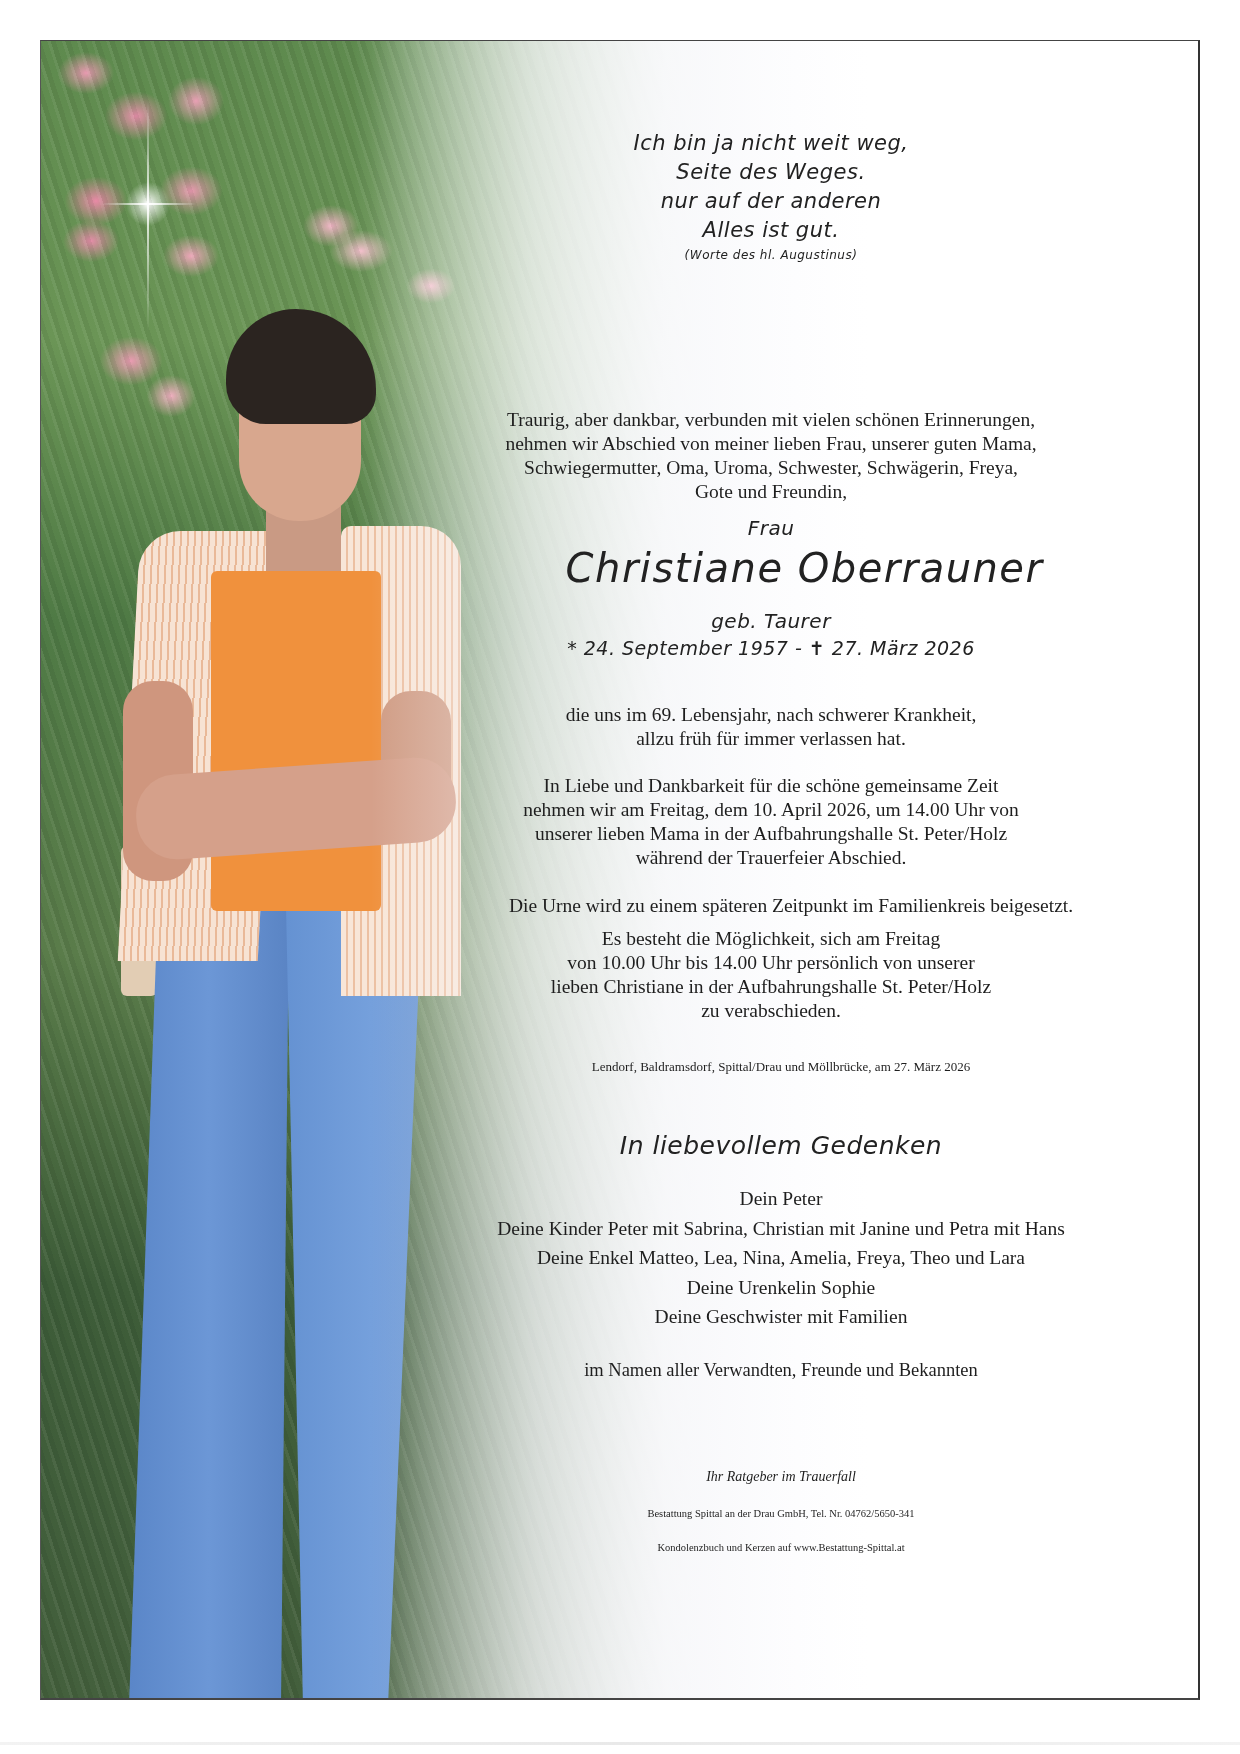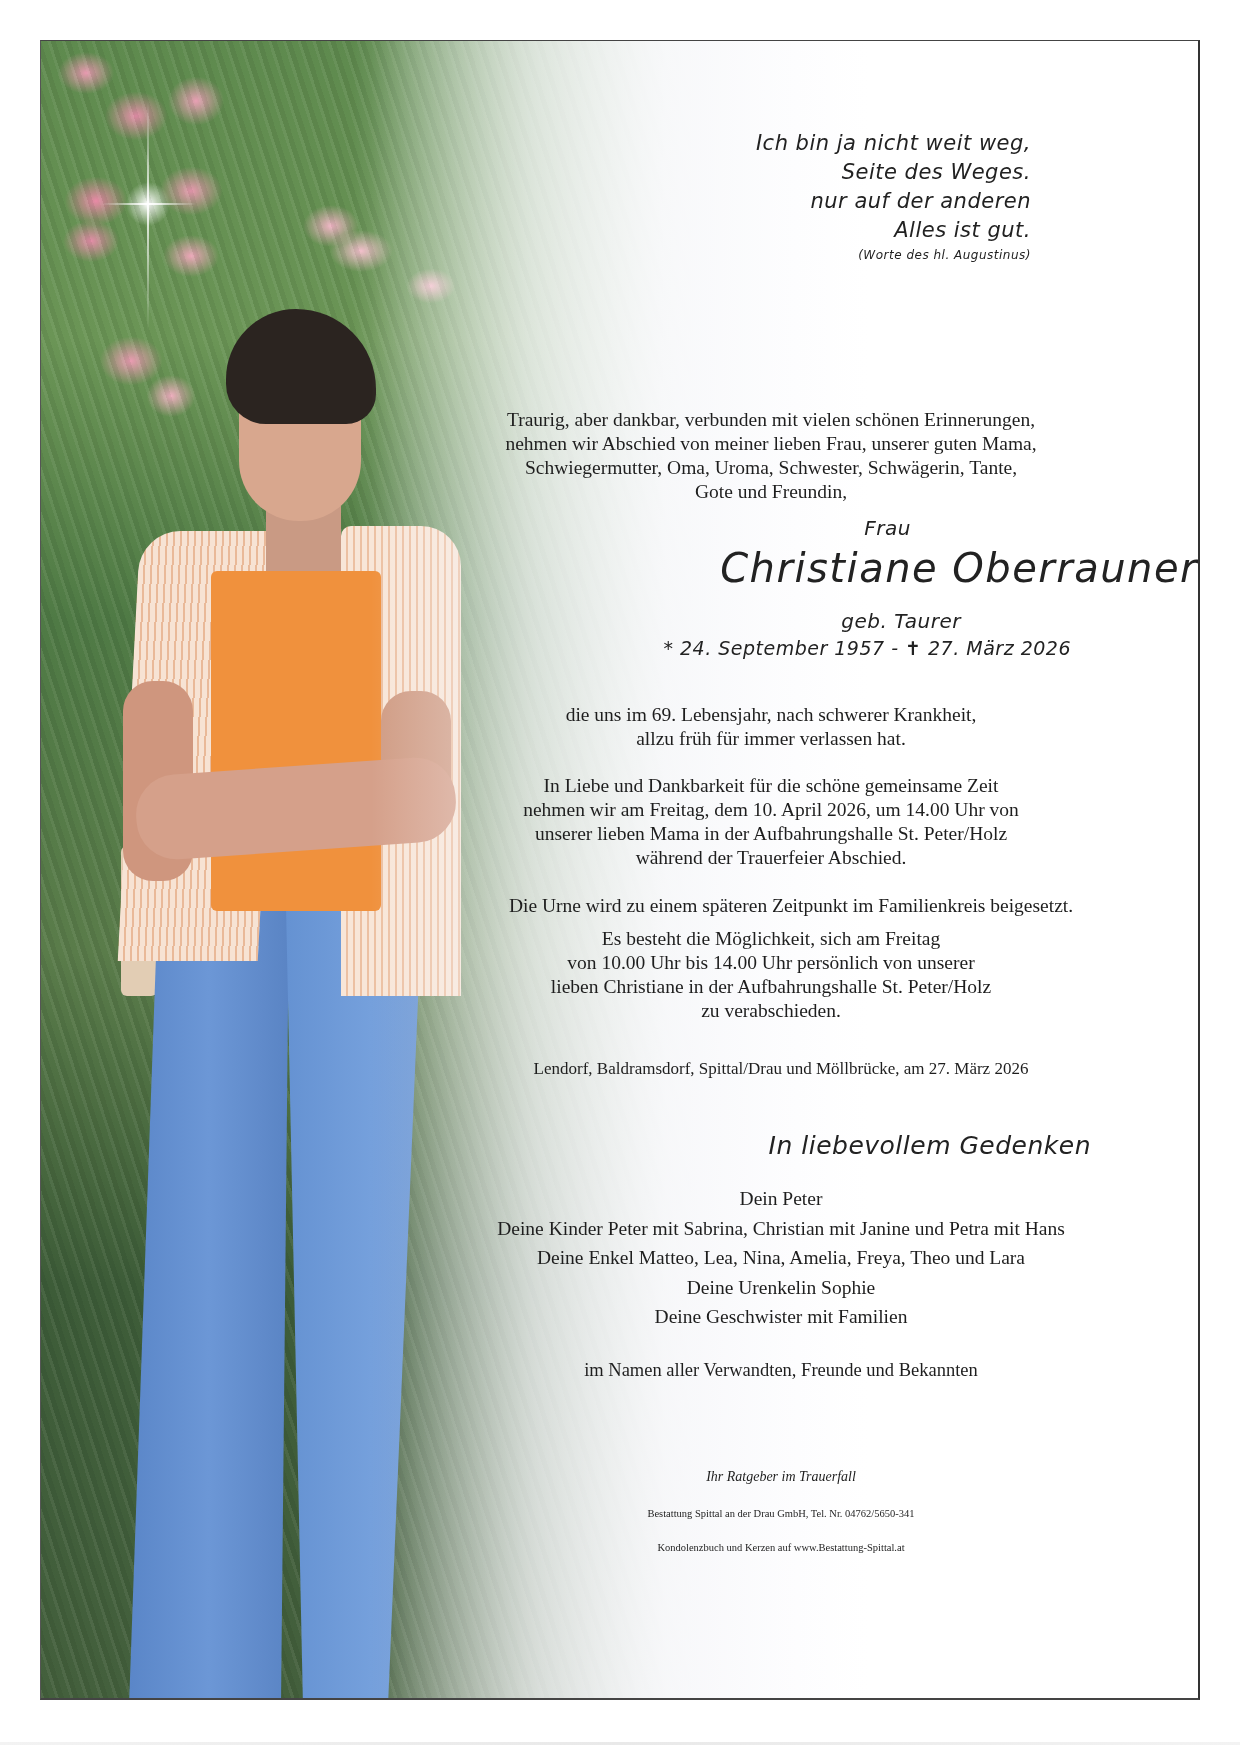--- a/index.html
+++ b/index.html
@@ -56,31 +56,31 @@
   .top { position:absolute; left:170px; top:530px; width:170px; height:340px; background:#f0913d; border-radius:6px; }
   .arm-l { position:absolute; left:82px; top:640px; width:70px; height:200px; background:#cf967e; border-radius:30px; }
   .arm-r { position:absolute; left:340px; top:650px; width:70px; height:130px; background:#d09c84; border-radius:30px; }
   .arms { position:absolute; left:95px; top:725px; width:320px; height:85px; background:#d5a08a; border-radius:40px; transform:rotate(-4deg); }
   .jeans-l { position:absolute; left:88px; top:865px; width:160px; height:800px; background:linear-gradient(90deg,#5a86c8,#6c97d6 50%,#5a84c4); clip-path:polygon(18% 0,100% 0,95% 100%,0 100%); }
   .jeans-r { position:absolute; left:245px; top:865px; width:170px; height:800px; background:linear-gradient(90deg,#6592d2,#75a0dc 50%,#5f8ccc); clip-path:polygon(0 0,80% 0,60% 100%,10% 100%); }
   .bag { position:absolute; left:80px; top:805px; width:36px; height:150px; background:#e2cdb4; border-radius:6px; }
 
   
   .content { position:absolute; left:370px; top:0; width:787px; height:1657px; text-align:center; }
-  .script { font-family: "DejaVu Sans", sans-serif; font-style:italic; font-weight:normal; color:#222; letter-spacing:0.5px;text-align:right; }
+  .script { font-family: "DejaVu Sans", sans-serif; font-style:italic; font-weight:normal; color:#222; letter-spacing:0.5px; }
   .poem { position:absolute; left:100px; width:520px; top:88px; }
   .poem .line { font-size:21px; line-height:29px; display:block; }
   .poem .attr { font-size:12px; line-height:18px; display:block; margin-top:1px;font-style:italic; }
   .para { position:absolute; font-size:19.5px; line-height:24px; left:0; width:720px; }
   .para span { display:block; }
   .frau { position:absolute; top:475px; left:220px; width:280px; font-size:20px; }
   .name { position:absolute; top:504px; left:0; width:787px; font-size:40px; letter-spacing:1.5px; }
   .born { position:absolute; top:568px; left:170px; width:380px; font-size:20px; }
   .dates { position:absolute; top:596px; left:60px; width:600px; font-size:19px; }
-  .place { position:absolute; top:1018px; left:40px; width:660px; font-size:17px; }
+  .place { position:absolute; top:1018px; left:40px; width:660px; font-size:13px; }
   .memory { position:absolute; top:1090px; left:60px; width:620px; font-size:25px; }
   .family { position:absolute; top:1143px; left:-10px; width:760px; font-size:19.5px; line-height:29.5px; }
   .family span { display:block; }
   .closing { position:absolute; top:1319px; left:40px; width:660px; font-size:18.5px; }
   .footer { position:absolute; top:1427px; left:120px; width:500px; }
   .footer .tag { font-family:"Liberation Serif", serif; font-style:italic; font-size:14px; display:block; line-height:18px; }
   .footer .small { font-family:"Liberation Serif", serif; font-size:10.5px; display:block; line-height:13px;margin-top:21px; }
   .page-edge { position:absolute; left:0; top:1742px; width:1240px; height:3px; background:linear-gradient(90deg,#f3f3f3,#e9e9e9 50%,#f3f3f3); }
 </style>
 </head>
@@ -113,21 +113,21 @@
       <span class="line">Ich bin ja nicht weit weg,</span>
       <span class="line">Seite des Weges.</span>
       <span class="line">nur auf der anderen</span>
       <span class="line">Alles ist gut.</span>
       <span class="attr">(Worte des hl. Augustinus)</span>
     </div>
 
     <div class="para" style="top:367px;">
       <span>Traurig, aber dankbar, verbunden mit vielen schönen Erinnerungen,</span>
       <span>nehmen wir Abschied von meiner lieben Frau, unserer guten Mama,</span>
-      <span>Schwiegermutter, Oma, Uroma, Schwester, Schwägerin, Tante,</span>
+      <span>Schwiegermutter, Oma, Uroma, Schwester, Schwägerin, Freya,</span>
       <span>Gote und Freundin,</span>
     </div>
 
     <div class="frau script">Frau</div>
     <div class="name script">Christiane Oberrauner</div>
     <div class="born script">geb. Taurer</div>
     <div class="dates script">* 24. September 1957 - ✝ 27. März 2026</div>
 
     <div class="para" style="top:662px;">
       <span>die uns im 69. Lebensjahr, nach schwerer Krankheit,</span>

